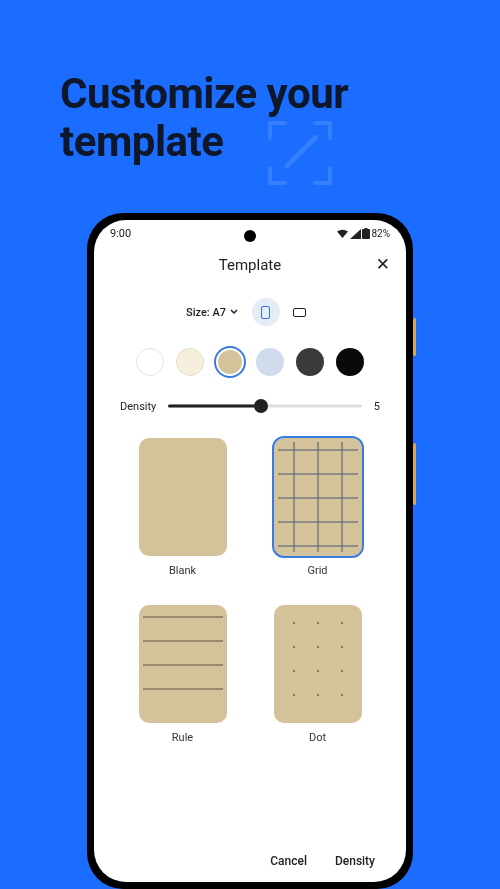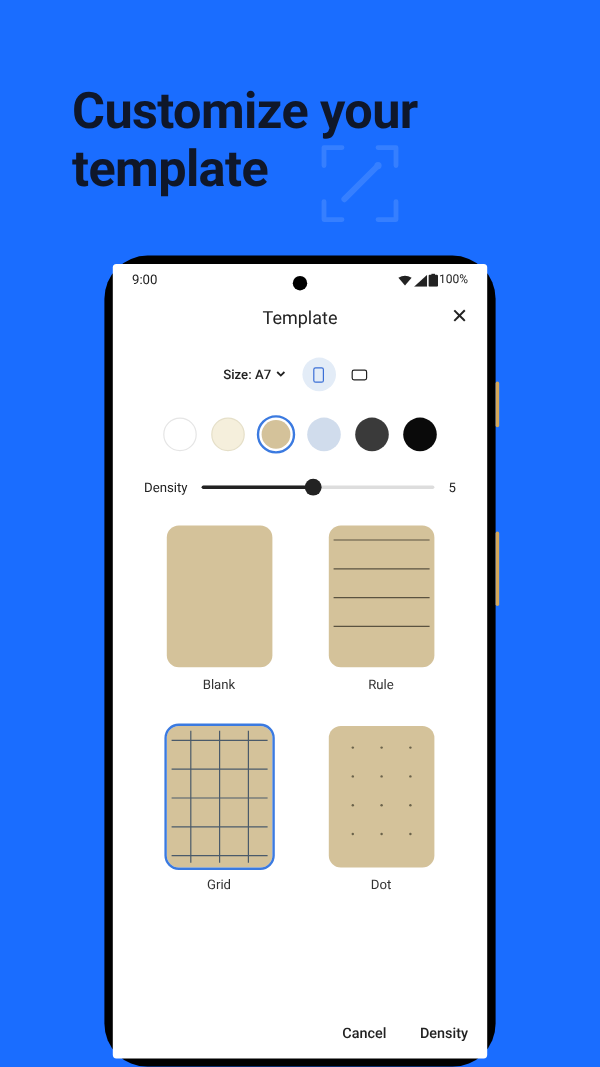--- a/index.html
+++ b/index.html
@@ -31,21 +31,21 @@
     width: 326px;
     height: 676px;
     background: #000;
     border-radius: 36px;
     padding: 7px;
   }
   .screen {
     width: 100%;
     height: 100%;
     background: #fff;
-    border-radius: 3px;
+    border-radius: 32px;
     overflow: hidden;
     position: relative;
   }
   .statusbar {
     display: flex;
     justify-content: space-between;
     align-items: center;
     padding: 7px 16px 4px 16px;
     font-size: 11px;
     color: #222;
@@ -156,21 +156,21 @@
   .tpl-preview {
     width: 88px; height: 118px;
     border-radius: 10px;
     position: relative;
   }
   .tpl.selected .tpl-preview { outline: 2px solid #3b7ae0; outline-offset: 0; }
   .tpl-label { font-size: 11px; color: #333; }
   .footer-actions {
     position: absolute;
     bottom: 14px;
-    right: 16px;
+    right: 31px;
     display: flex;
     gap: 28px;
     font-size: 12px;
     color: #222;
     font-weight: 500;
   }
   .footer-actions span { cursor: pointer; }
   .side-btn {
     position: absolute;
     right: -3px;
@@ -210,21 +210,21 @@
         <svg width="13" height="10" viewBox="0 0 13 10">
             <path d="M6.5 9 L1 2.5 Q6.5 -1 12 2.5 Z" fill="#222"></path>
           </svg>
         <svg width="11" height="10" viewBox="0 0 11 10">
             <path d="M0 10 L11 10 L11 0 Z" fill="#222"></path>
           </svg>
         <svg width="8" height="11" viewBox="0 0 8 11">
             <rect x="0" y="1" width="8" height="10" rx="1" fill="#222"></rect>
             <rect x="2.5" y="0" width="3" height="1.5" fill="#222"></rect>
           </svg>
-        <span>100%</span>
+        <span>82%</span>
       </span>
     </div>
 
     <div class="titlebar">
       <h1>Template</h1>
       <span class="close-x">✕</span>
     </div>
 
     <div class="controls-row">
       <div class="size-drop">
@@ -272,50 +272,50 @@
         <div class="thumb" style="left:48%"></div>
       </div>
       <span>5</span>
     </div>
 
     <div class="template-grid">
 
       <div class="tpl">
         <div class="tpl-preview" style="background:#d4c29a"></div>
         <span class="tpl-label">Blank</span>
-      </div>
-
-      <div class="tpl">
-        <div class="tpl-preview" style="background:#d4c29a">
-          <svg width="88" height="118">
-            <line x1="4" y1="12" x2="84" y2="12" stroke="#5a5240" stroke-width="1"></line>
-            <line x1="4" y1="36" x2="84" y2="36" stroke="#5a5240" stroke-width="1"></line>
-            <line x1="4" y1="60" x2="84" y2="60" stroke="#5a5240" stroke-width="1"></line>
-            <line x1="4" y1="84" x2="84" y2="84" stroke="#5a5240" stroke-width="1"></line>
-          </svg>
-        </div>
-        <span class="tpl-label">Rule</span>
       </div>
 
       <div class="tpl selected">
         <div class="tpl-preview" style="background:#d4c29a">
           <svg width="88" height="118">
             <g stroke="#4a5a6a" stroke-width="1">
               <line x1="4" y1="12" x2="84" y2="12"></line>
               <line x1="4" y1="36" x2="84" y2="36"></line>
               <line x1="4" y1="60" x2="84" y2="60"></line>
               <line x1="4" y1="84" x2="84" y2="84"></line>
               <line x1="4" y1="108" x2="84" y2="108"></line>
               <line x1="20" y1="4" x2="20" y2="114"></line>
               <line x1="44" y1="4" x2="44" y2="114"></line>
               <line x1="68" y1="4" x2="68" y2="114"></line>
             </g>
           </svg>
         </div>
         <span class="tpl-label">Grid</span>
+      </div>
+
+      <div class="tpl">
+        <div class="tpl-preview" style="background:#d4c29a">
+          <svg width="88" height="118">
+            <line x1="4" y1="12" x2="84" y2="12" stroke="#5a5240" stroke-width="1"></line>
+            <line x1="4" y1="36" x2="84" y2="36" stroke="#5a5240" stroke-width="1"></line>
+            <line x1="4" y1="60" x2="84" y2="60" stroke="#5a5240" stroke-width="1"></line>
+            <line x1="4" y1="84" x2="84" y2="84" stroke="#5a5240" stroke-width="1"></line>
+          </svg>
+        </div>
+        <span class="tpl-label">Rule</span>
       </div>
 
       <div class="tpl">
         <div class="tpl-preview" style="background:#d4c29a">
           <svg width="88" height="118">
             <g fill="#6a624a">
               <circle cx="20" cy="18" r="1"></circle>
                 <circle cx="44" cy="18" r="1"></circle>
                 <circle cx="68" cy="18" r="1"></circle>
               <circle cx="20" cy="42" r="1"></circle>

